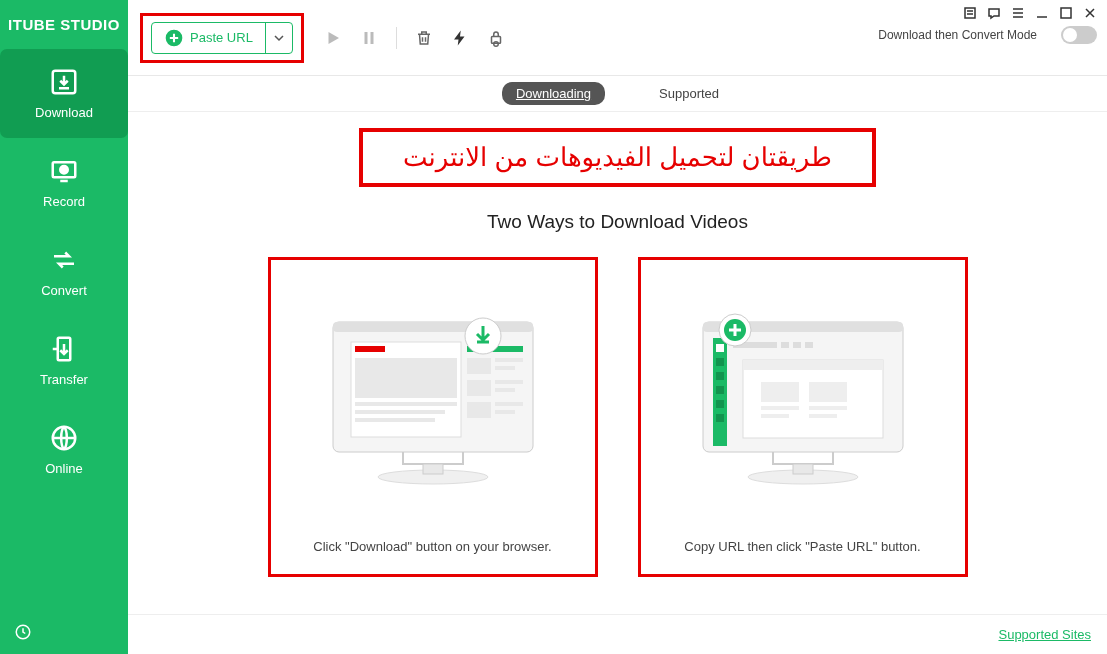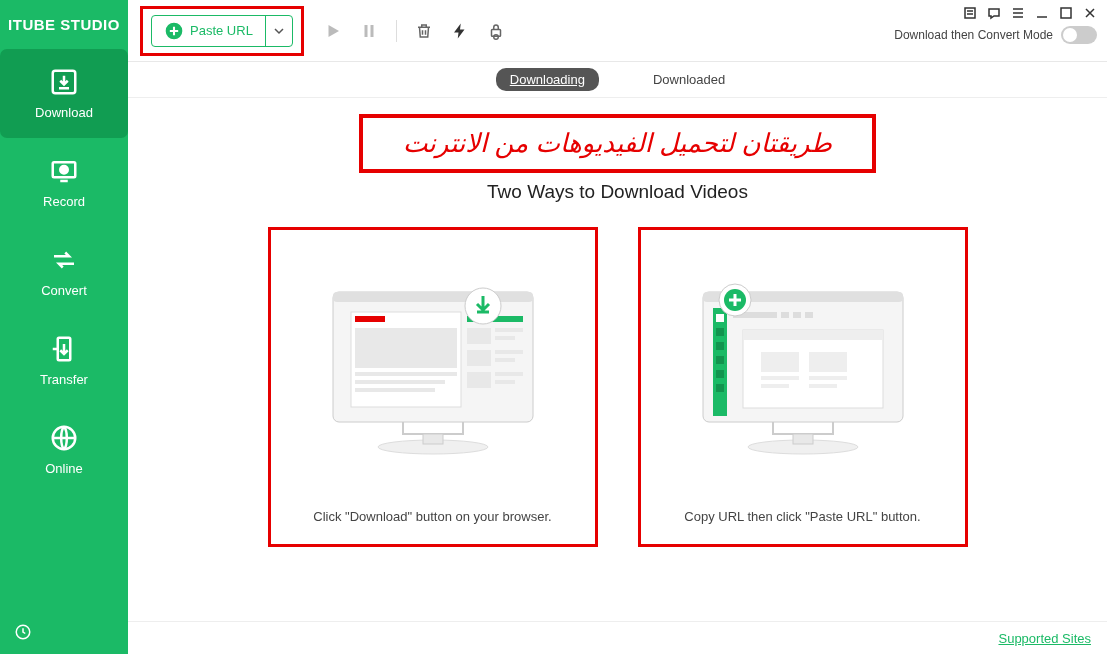--- a/index.html
+++ b/index.html
@@ -11,58 +11,58 @@
 .logo { height: 49px; display: flex; align-items: center; justify-content: center; font-size: 15px; font-weight: bold; letter-spacing: 0.5px; }
 .nav { flex: 1; display: flex; flex-direction: column; }
 .nav-item { display: flex; flex-direction: column; align-items: center; justify-content: center; padding: 18px 0; color: #fff; font-size: 13px; cursor: pointer; gap: 8px; border-radius: 7px; }
 .nav-item.active { background: #119d52; }
 .nav-icon svg { width: 30px; height: 30px; display: block; }
 .sidebar-footer { height: 40px; display: flex; align-items: center; padding-left: 14px; }
 .sidebar-footer svg { width: 18px; height: 18px; }
 
 
 .main { flex: 1; display: flex; flex-direction: column; background: #fff; }
-.topbar { height: 62px; border-bottom: 1px solid #e8e8e8; display: flex; align-items: center; padding: 0 12px; position: relative; }
+.topbar { height: 76px; border-bottom: 1px solid #e8e8e8; display: flex; align-items: center; padding: 0 12px; position: relative; }
 .paste-wrap { display: inline-flex; align-items: center; border: 3px solid #e60000; padding: 6px 8px; }
 .paste-btn { display: inline-flex; align-items: center; border: 1px solid #1bba66; border-radius: 4px; overflow: hidden; height: 32px; }
 .paste-main { display: flex; align-items: center; gap: 6px; padding: 0 12px; height: 100%; cursor: pointer; }
 .paste-main svg { width: 20px; height: 20px; }
 .paste-main span { color: #1bba66; font-size: 13px; font-weight: 500; }
 .paste-drop { border-left: 1px solid #1bba66; height: 100%; display: flex; align-items: center; padding: 0 8px; cursor: pointer; }
 .paste-drop svg { width: 10px; height: 10px; }
 .tool-icons { display: flex; align-items: center; gap: 18px; margin-left: 20px; }
 .tool-icons .ico { cursor: pointer; display: flex; align-items: center; }
 .tool-icons .ico svg { width: 18px; height: 18px; }
 .tool-icons .sep { width: 1px; height: 22px; background: #ddd; }
 .right-controls { position: absolute; right: 10px; top: 6px; display: flex; flex-direction: column; align-items: flex-end; gap: 6px; }
 .win-icons { display: flex; gap: 10px; }
 .win-icons .wi { cursor: pointer; }
 .win-icons svg { width: 14px; height: 14px; display: block; }
-.mode-row { display: flex; align-items: center; gap: 8px; font-size: 12px; color: #444; }
+.mode-row { display: flex; align-items: center; gap: 24px; font-size: 12px; color: #444; }
 .toggle { width: 36px; height: 18px; border-radius: 9px; background: #ccc; position: relative; cursor: pointer; }
 .toggle::after { content: ''; position: absolute; width: 14px; height: 14px; border-radius: 50%; background: #fff; top: 2px; left: 2px; }
 
 
 .tabs { height: 36px; display: flex; align-items: center; justify-content: center; gap: 40px; border-bottom: 1px solid #eee; }
 .tab { font-size: 13px; color: #444; cursor: pointer; padding: 4px 14px; border-radius: 10px; }
 .tab.active { background: #555; color: #fff; text-decoration: underline; }
 
 
 .content { flex: 1; display: flex; flex-direction: column; align-items: center; padding: 16px 0; }
-.ar-box { border: 4px solid #e60000; padding: 10px 40px; margin-bottom: 8px; font-style: italic; }
+.ar-box { border: 4px solid #e60000; padding: 10px 40px; margin-bottom: 24px; }
 .ar-box .ar { color: #e60000; font-size: 26px; direction: rtl; }
 .subtitle { font-size: 19px; color: #222; margin-bottom: 24px; }
 .cards { display: flex; gap: 40px; }
 .card { border: 3px solid #e60000; width: 330px; height: 320px; display: flex; flex-direction: column; align-items: center; padding: 12px 18px; }
 .card-img { flex: 1; display: flex; align-items: center; justify-content: center; width: 100%; }
 .card-img svg { width: 260px; height: 200px; }
 .card-text { font-size: 13px; color: #444; text-align: center; line-height: 1.4; padding: 6px 10px; }
 
 
-.footer { height: 33px; border-top: 1px solid #eee; display: flex; align-items: center; justify-content: flex-end; padding: 0 16px; }
+.footer { height: 40px; border-top: 1px solid #eee; display: flex; align-items: center; justify-content: flex-end; padding: 0 16px; }
 .footer a { color: #1bba66; font-size: 13px; text-decoration: underline; cursor: pointer; }
 </style>
 </head>
 <body>
 
 <div class="app">
 
   <div class="sidebar">
     <div class="logo">ITUBE STUDIO</div>
     <div class="nav">
@@ -210,21 +210,21 @@
         </div>
         <div class="mode-row">
           <span>Download then Convert Mode</span>
           <span class="toggle"></span>
         </div>
       </div>
     </div>
 
     <div class="tabs">
       <div class="tab active">Downloading</div>
-      <div class="tab">Downloaded</div>
+      <div class="tab">Supported</div>
     </div>
 
     <div class="content">
       <div class="ar-box">
         <div class="ar">طريقتان لتحميل الفيديوهات من الانترنت</div>
       </div>
       <div class="subtitle">Two Ways to Download Videos</div>
       <div class="cards">
 
         <div class="card">

